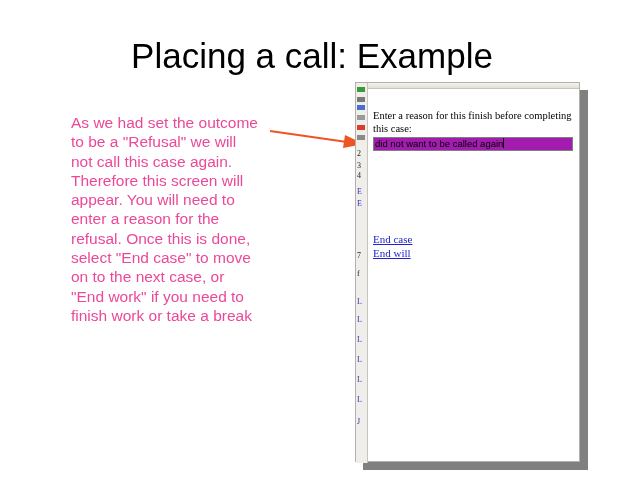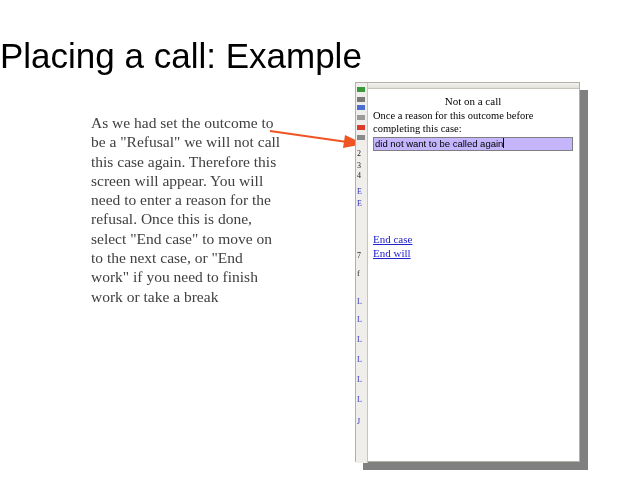--- a/index.html
+++ b/index.html
@@ -14,41 +14,41 @@
     overflow: hidden;
     position: relative;
   }
 
   
   #slide-title {
     position: absolute;
     left: 0;
     top: 36px;
     width: 624px;
+    text-align: center;
     font-family: "Liberation Sans", sans-serif;
     font-size: 35px;
     font-weight: 400;
     color: #000000;
     letter-spacing: 0px;
     white-space: nowrap;
   }
 
   
   #body-text {
     position: absolute;
     left: 71px;
     top: 113px;
     width: 190px;
-    font-family: Liberation Serif, serif;
+    font-family: Liberation Sans, sans-serif;
     font-size: 15.5px;
     line-height: 19.3px;
-    color: #404040;
+    color: #ec4899;
     text-align: left;
     white-space: pre-wrap;
-    margin-left: 20px;
   }
 
   
   #annotation-arrow {
     position: absolute;
     left: 265px;
     top: 118px;
     width: 105px;
     height: 36px;
     pointer-events: none;
@@ -143,21 +143,21 @@
     line-height: 12.5px;
     color: #000000;
   }
   #reason-input {
     position: absolute;
     left: 4px;
     top: 47px;
     width: 200px;
     height: 14px;
     border: 1px solid #7f7f7f;
-    background: #c4b5fd;
+    background: #a21caf;
     box-sizing: border-box;
     font-family: "Liberation Sans", sans-serif;
     font-size: 9.5px;
     color: #000000;
     line-height: 12px;
     padding: 0 1px;
     white-space: nowrap;
     overflow: hidden;
   }
   #reason-input .caret {
@@ -237,23 +237,22 @@
         <div class="fragment-text" style="top: 232px;">L</div>
         <div class="fragment-text" style="top: 252px;">L</div>
         <div class="fragment-text" style="top: 272px;">L</div>
         <div class="fragment-text" style="top: 292px;">L</div>
         <div class="fragment-text" style="top: 312px;">L</div>
         <div class="fragment-text" style="top: 334px;">J</div>
       </div>
 
     <div id="screenshot-content">
 
-      <div id="panel-heading">Not on a call</div>
-
-      <div id="panel-instruction">Once a reason for this outcome before completing this case:</div>
+
+      <div id="panel-instruction">Enter a reason for this finish before completing this case:</div>
 
       <div id="reason-input"><span>did not want to be called again</span><span class="caret"></span></div>
 
       <a id="link-end-case" class="panel-link">End case</a>
 
       <a id="link-end-work" class="panel-link">End will</a>
 
     </div>
   </div>
 </div>

